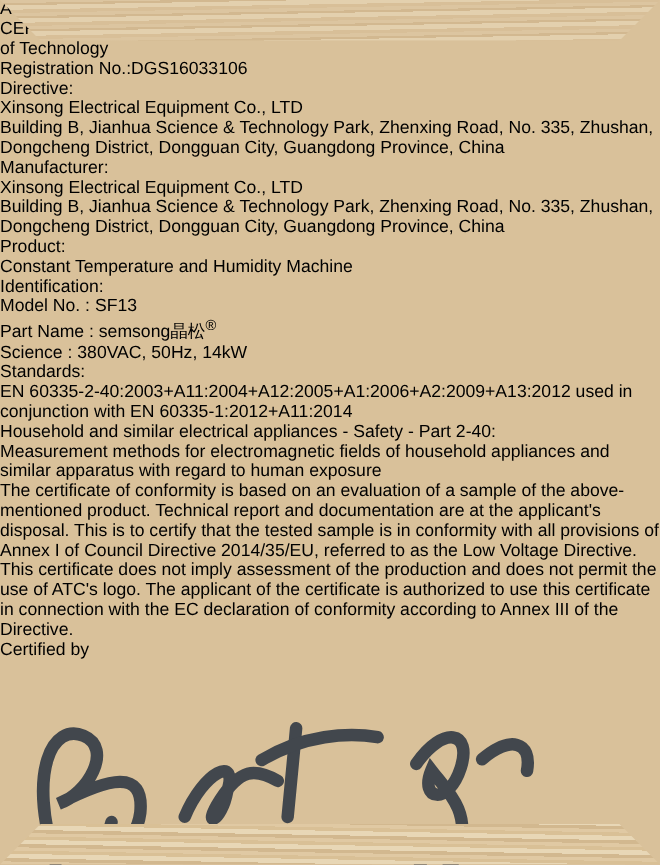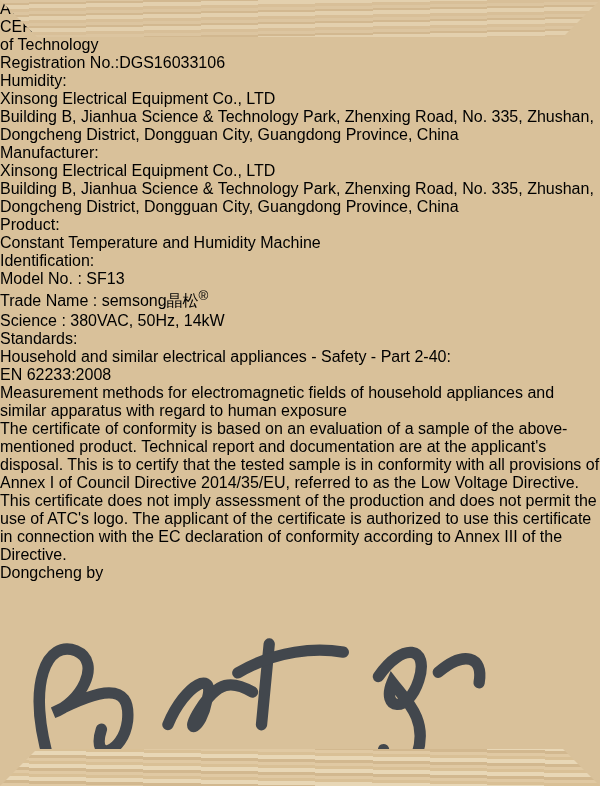--- a/index.html
+++ b/index.html
@@ -104,21 +104,21 @@
       <span>ATC</span>
     </div>
 
     <div class="title">CERTIFICATE</div>
     <div class="subtitle">of Technology</div>
     <div class="registration">Registration No.:DGS16033106</div>
 
     <div class="rows">
 
       <div class="row">
-        <div class="row-label">Humidity:</div>
+        <div class="row-label">Directive:</div>
         <div class="row-value">
           <div class="company">Xinsong Electrical Equipment Co., LTD</div>
           <div>Building B, Jianhua Science &amp; Technology Park, Zhenxing Road, No. 335, Zhushan, Dongcheng District, Dongguan City, Guangdong Province, China</div>
         </div>
       </div>
 
       <div class="row">
         <div class="row-label">Manufacturer:</div>
         <div class="row-value">
           <div class="company">Xinsong Electrical Equipment Co., LTD</div>
@@ -133,47 +133,47 @@
 
       <div class="row row-ident">
         <div class="row-label">Identification:</div>
         <div class="ident-rows">
           <div class="ident-row">
             <span class="ident-name">Model No.</span>
             <span class="ident-sep">:</span>
             <span>SF13</span>
           </div>
           <div class="ident-row">
-            <span class="ident-name">Trade Name</span>
+            <span class="ident-name">Part Name</span>
             <span class="ident-sep">:</span>
             <span class="brand"><span>semsong晶松</span><sup>®</sup></span>
           </div>
           <div class="ident-row">
             <span class="ident-name">Science</span>
             <span class="ident-sep">:</span>
             <span>380VAC, 50Hz, 14kW</span>
           </div>
         </div>
       </div>
 
       <div class="row row-standards">
         <div class="row-label">Standards:</div>
         <div class="std-lines">
+          <div class="std-bold">EN 60335-2-40:2003+A11:2004+A12:2005+A1:2006+A2:2009+A13:2012 used in conjunction with EN 60335-1:2012+A11:2014</div>
           <div>Household and similar electrical appliances - Safety - Part 2-40:</div>
-          <div class="std-bold">EN 62233:2008</div>
           <div>Measurement methods for electromagnetic fields of household appliances and similar apparatus with regard to human exposure</div>
         </div>
       </div>
     </div>
 
     <div class="body-par">The certificate of conformity is based on an evaluation of a sample of the above-mentioned product. Technical report and documentation are at the applicant's disposal. This is to certify that the tested sample is in conformity with all provisions of Annex I of Council Directive 2014/35/EU, referred to as the Low Voltage Directive. This certificate does not imply assessment of the production and does not permit the use of ATC's logo. The applicant of the certificate is authorized to use this certificate in connection with the EC declaration of conformity according to Annex III of the Directive.</div>
   </div>
 
   
-  <div class="abs certified-by">Dongcheng by</div>
+  <div class="abs certified-by">Certified by</div>
 
   <svg class="abs signature" viewBox="0 0 90 36">
     <g fill="none" stroke="#42474d" stroke-width="1.7" stroke-linecap="round" transform="rotate(-4 45 18)">
       <path d="M7,25 C4,12 8,6 12,8 C16,10 12,16 8,17 C15,14 20,13 19,19 C18,24 13,25 15,20"></path>
       <path d="M25,20 C28,14 33,12 31,17 C30,21 27,22 30,18 C33,14 35,14 38,16 M41,9 L39,21"></path>
       <path d="M36,13 C42,10 48,10 52,11"></path>
       <path d="M57,15 C61,10 65,11 63,16 C61,21 57,20 59,16 C61,19 64,22 62,27 C60,32 55,31 57,26"></path>
       <path d="M66,15 C70,12 73,13 72,17"></path>
     </g>
   </svg>

